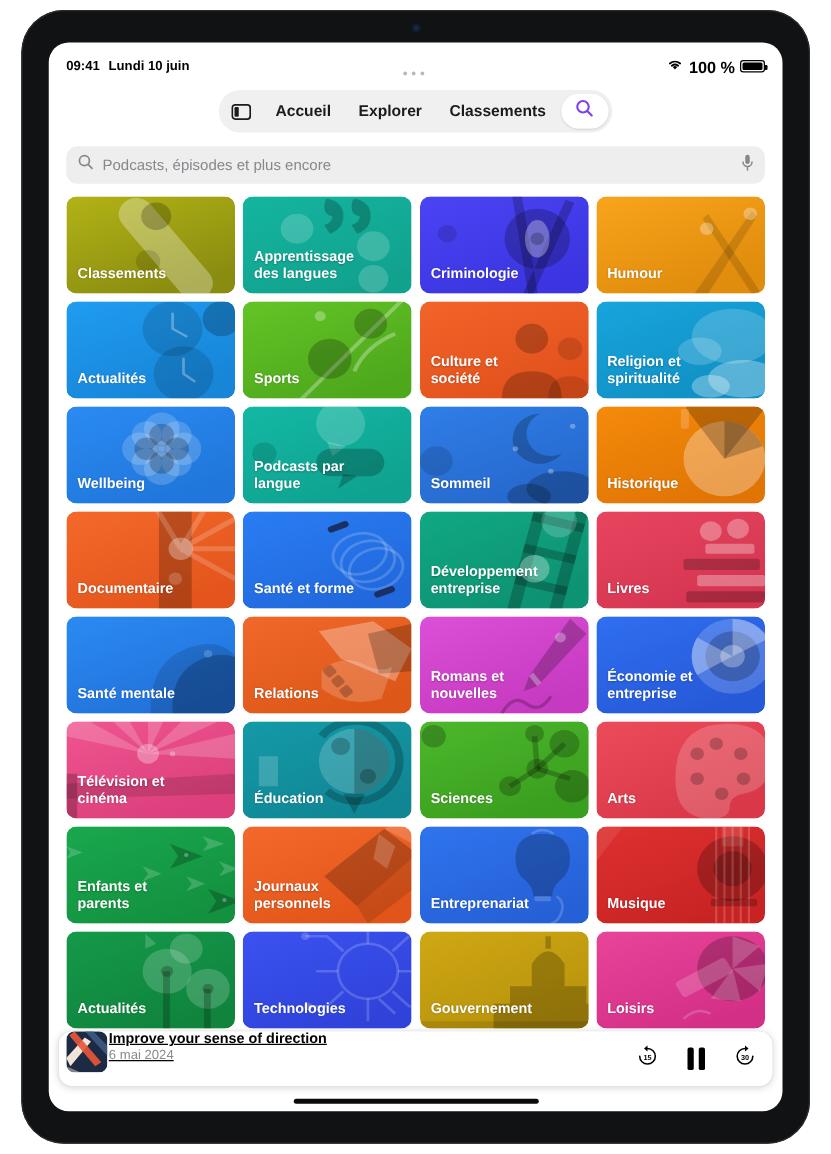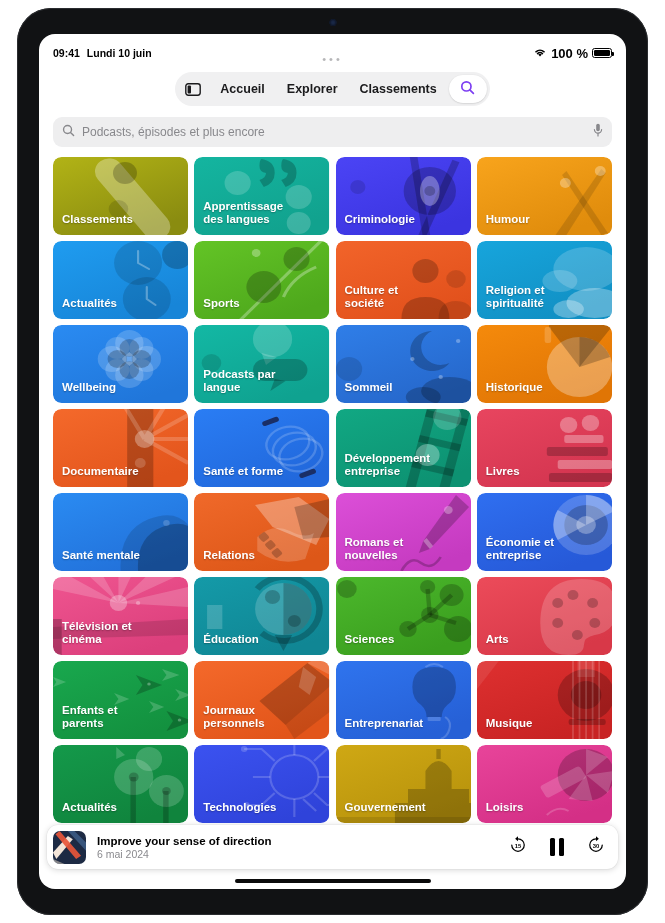--- a/index.html
+++ b/index.html
@@ -101,21 +101,21 @@
     max-width: 104px;
   }
   .art { position: absolute; inset: 0; z-index: 1; }
   .art svg { width: 100%; height: 100%; display: block; }
 
   
   #player {
     position: absolute; left: 8px; right: 8px; bottom: 20px;
     height: 44px; background: #ffffff; border-radius: 11px;
     box-shadow: 0 1px 6px rgba(0,0,0,.16), 0 0 0 .5px rgba(0,0,0,.05);
-    display: flex; align-items: center; padding: 0 12px 0 6px; gap: 11px;
+    display: flex; padding: 0 12px 0 6px; gap: 1px; text-decoration: underline;
   }
   #player .art-thumb { width: 33px; height: 33px; border-radius: 7px; overflow: hidden; flex: none; }
   #player .meta { flex: 1; min-width: 0; }
   #player .title { font-size: 11.5px; font-weight: bold; color: #000; white-space: nowrap; overflow: hidden; text-overflow: ellipsis; }
   #player .date { font-size: 10.5px; color: #8a8a8e; margin-top: 1px; }
   #player .ctrls { display: flex; align-items: center; gap: 22px; }
   .pause { display: flex; gap: 4px; }
   .pause span { display: block; width: 5px; height: 18px; background: #000; border-radius: 1.5px; }
 
   

